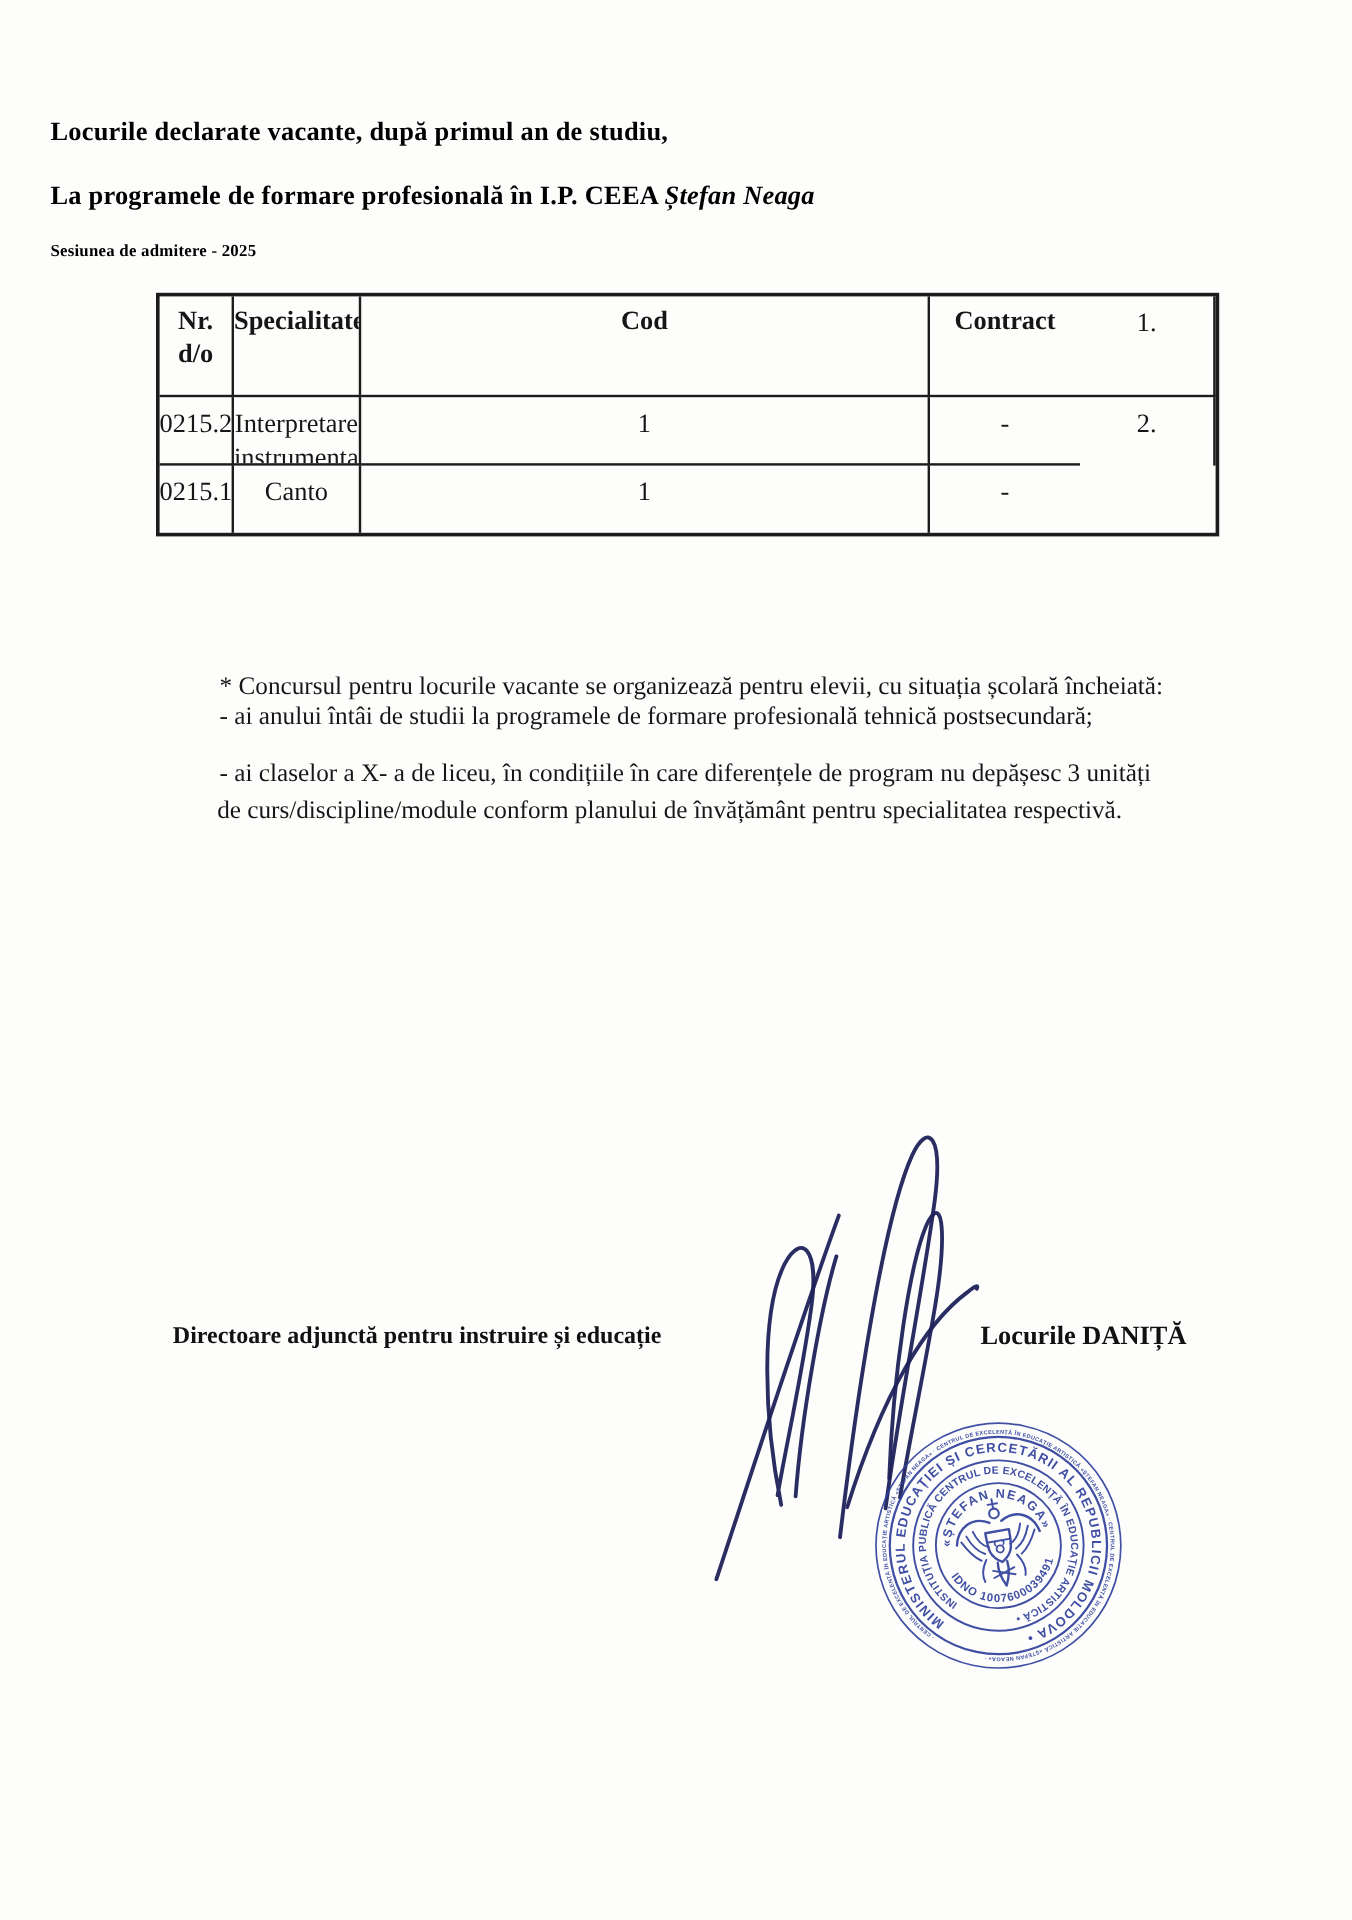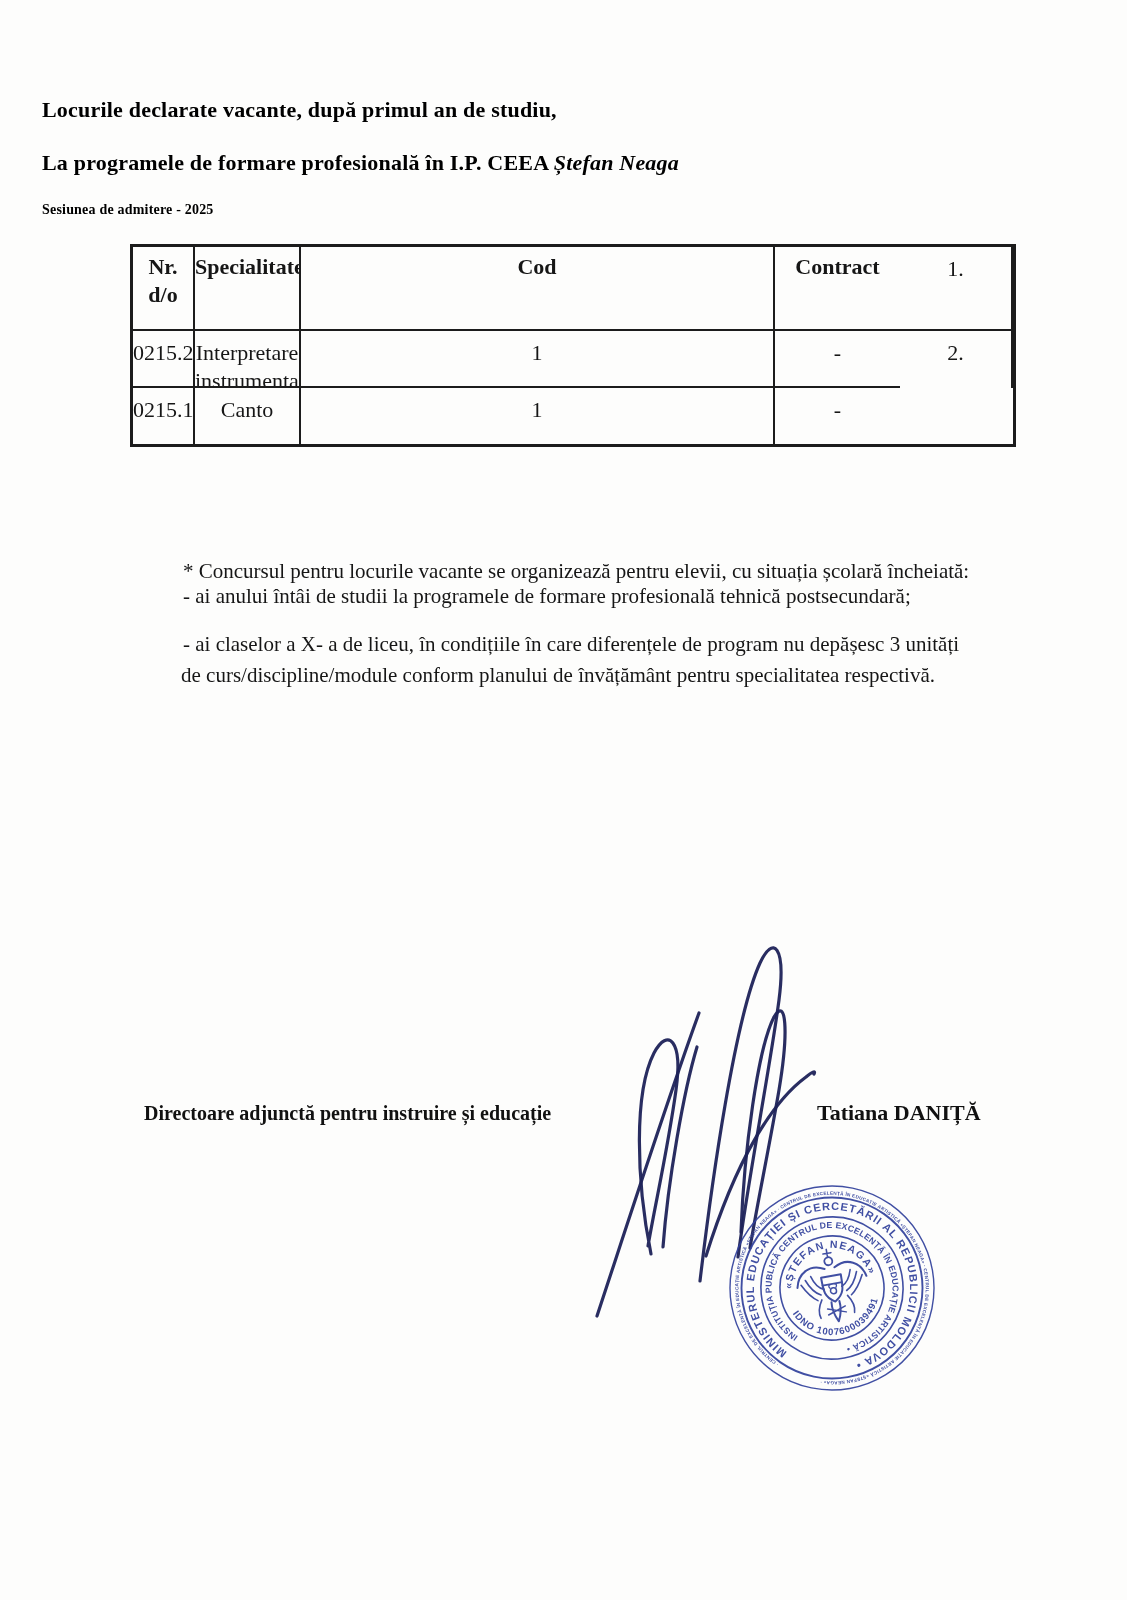--- a/index.html
+++ b/index.html
@@ -112,21 +112,21 @@
   </div>
 
   <div class="notes">
     <span class="note-line nl1">* Concursul pentru locurile vacante se organizează pentru elevii, cu situația școlară încheiată:</span>
     <span class="note-line nl2">- ai anului întâi de studii la programele de formare profesională tehnică postsecundară;</span>
     <span class="note-line nl3">- ai claselor a X- a de liceu, în condițiile în care diferențele de program nu depășesc 3 unități</span>
     <span class="note-line nl4">de curs/discipline/module conform planului de învățământ pentru specialitatea respectivă.</span>
   </div>
 
   <div class="sig-role">Directoare adjunctă pentru instruire și educație</div>
-  <div class="sig-name">Tatiana DANIȚĂ</div>
+  <div class="sig-name">Locurile DANIȚĂ</div>
 
   <svg class="ink" viewBox="0 0 1127 1600" aria-hidden="true">
 
     <g>
       <path class="sig-stroke" d="M 597,1316 C 628,1222 668,1098 699,1013"></path>
       <path class="sig-stroke" d="M 651,1254 C 636,1180 634,1092 654,1053 C 668,1027 683,1040 676,1090 C 668,1148 655,1205 648,1246"></path>
       <path class="sig-stroke" d="M 663,1247 C 668,1180 684,1090 697,1047"></path>
       <path class="sig-stroke" d="M 700,1281 C 712,1180 735,1018 760,963 C 773,935 786,945 779,1000 C 770,1068 748,1180 738,1257"></path>
       <path class="sig-stroke" d="M 741,1232 C 744,1150 758,1048 774,1017 C 786,996 789,1030 779,1090 C 770,1143 757,1205 750,1248"></path>
       <path class="sig-stroke" d="M 706,1256 C 736,1160 772,1102 806,1077 C 812,1072 816,1070 814,1074"></path>

